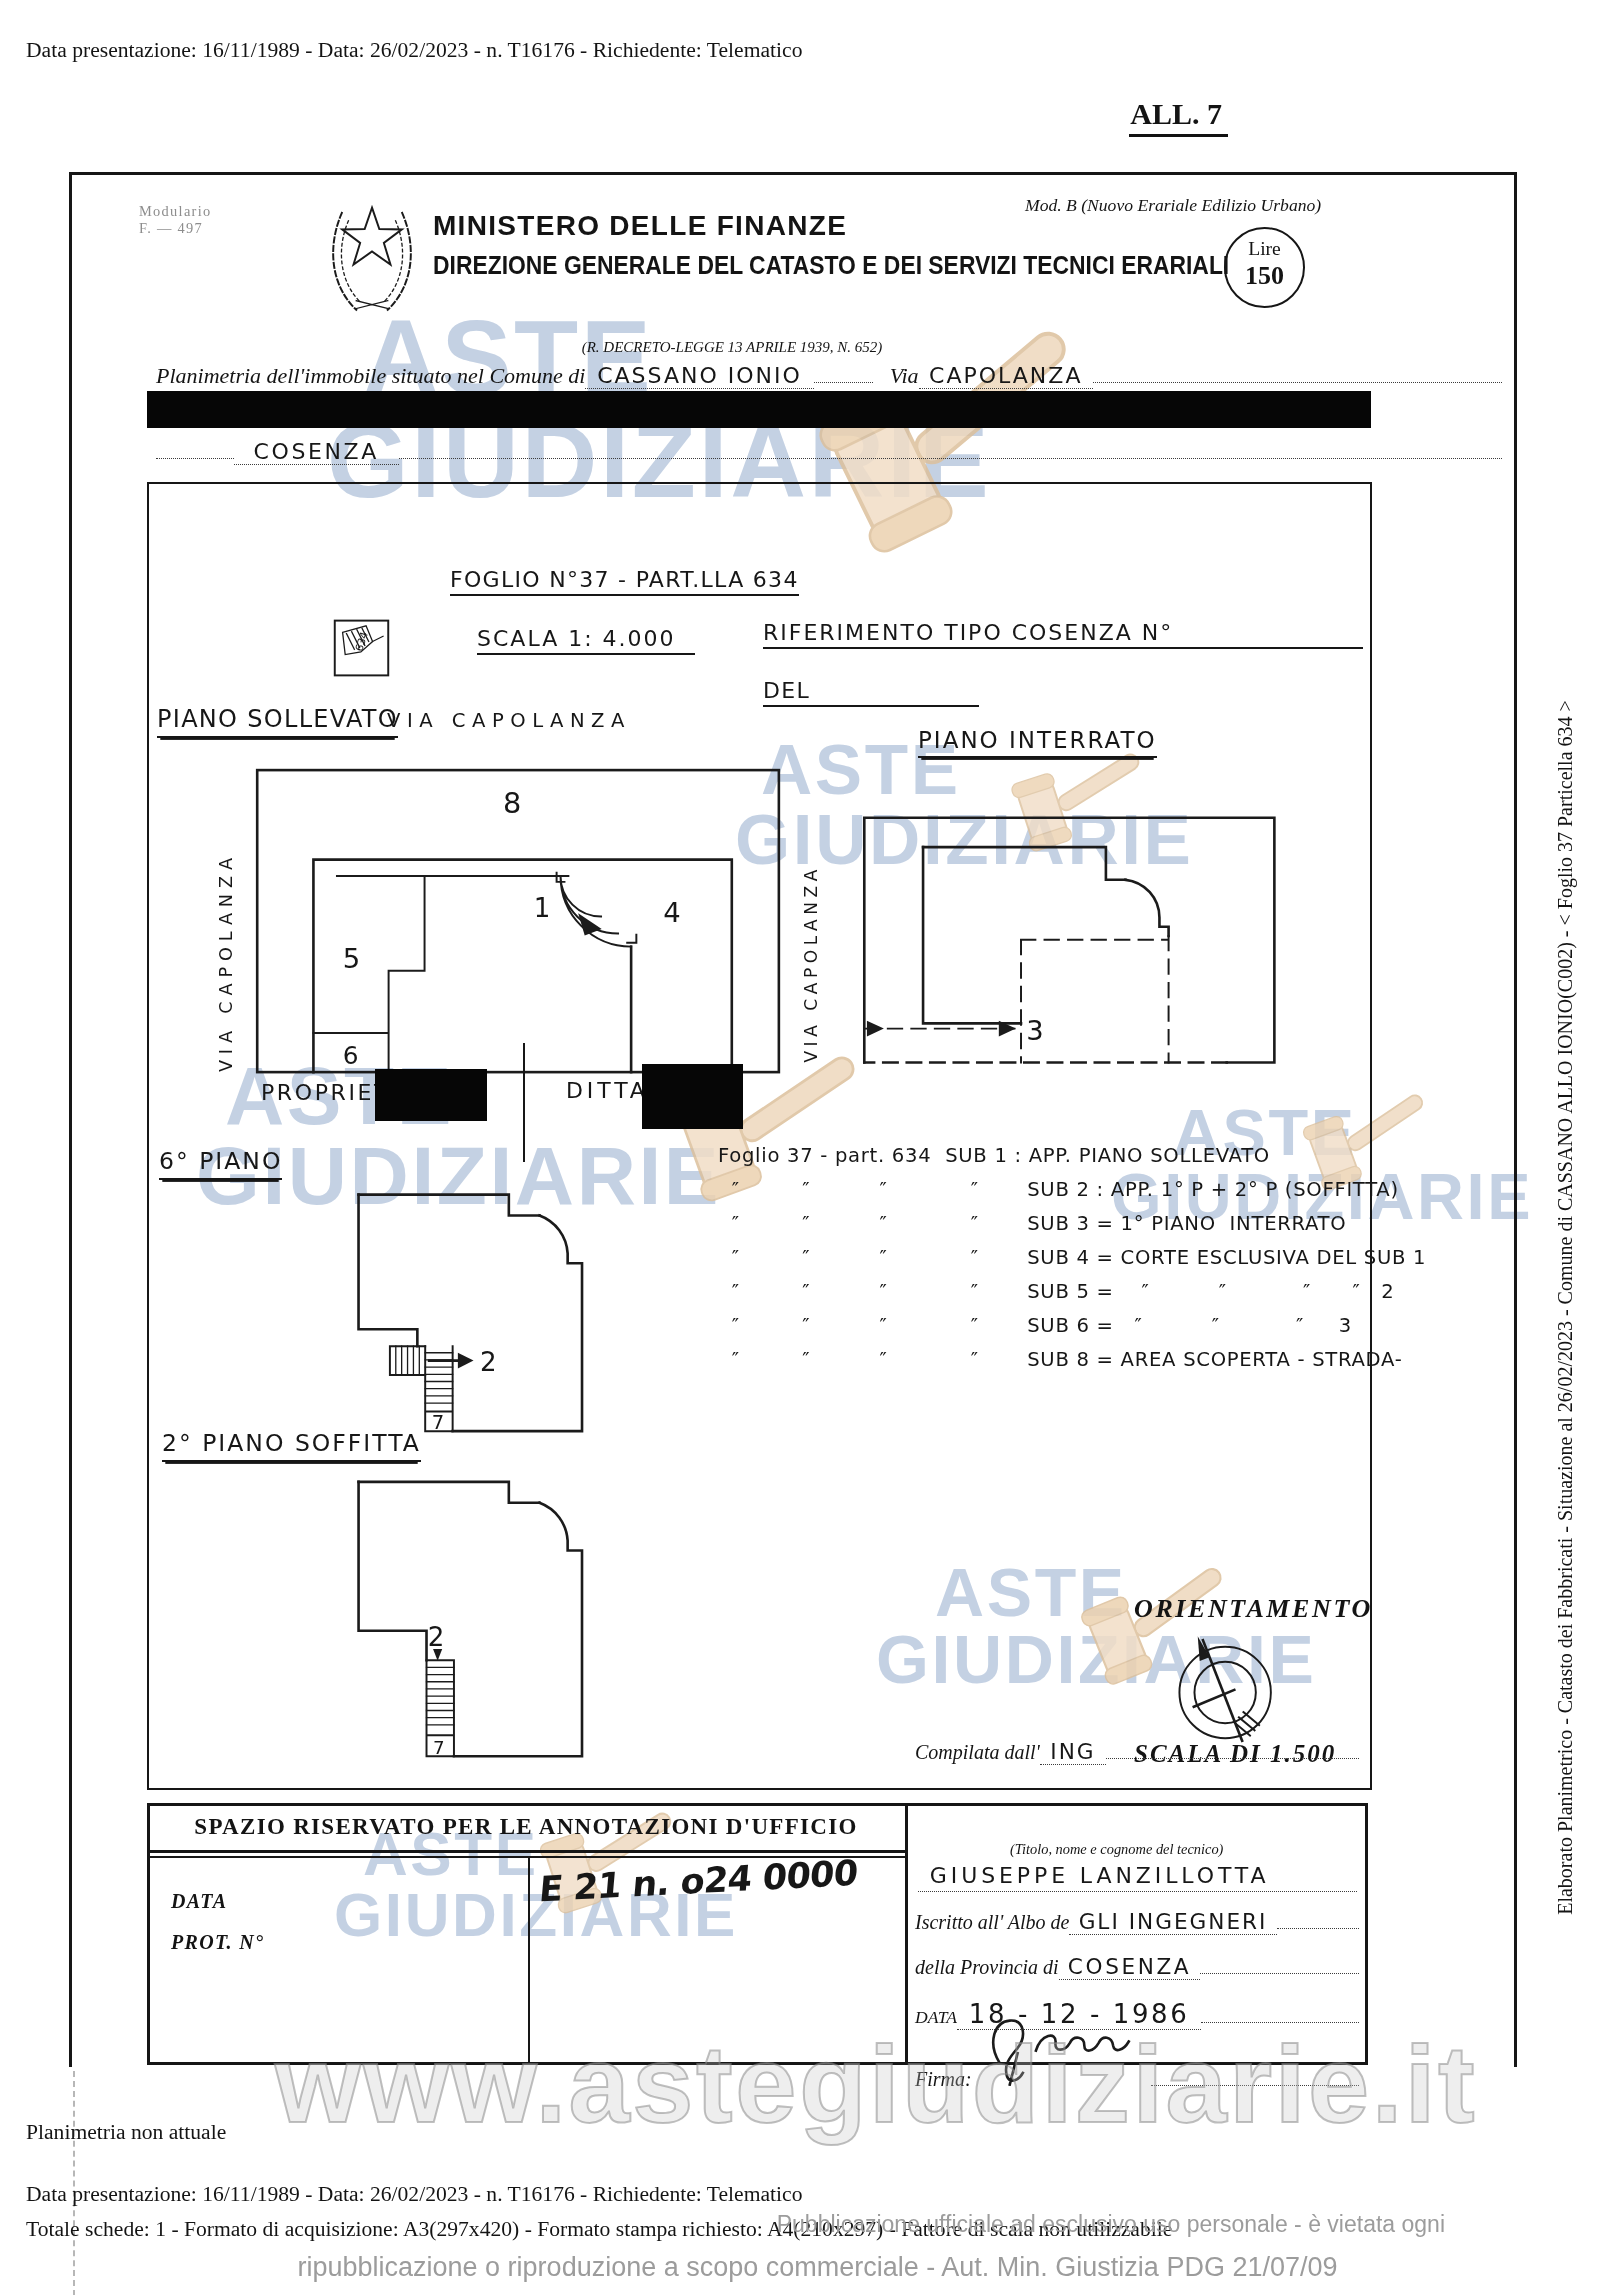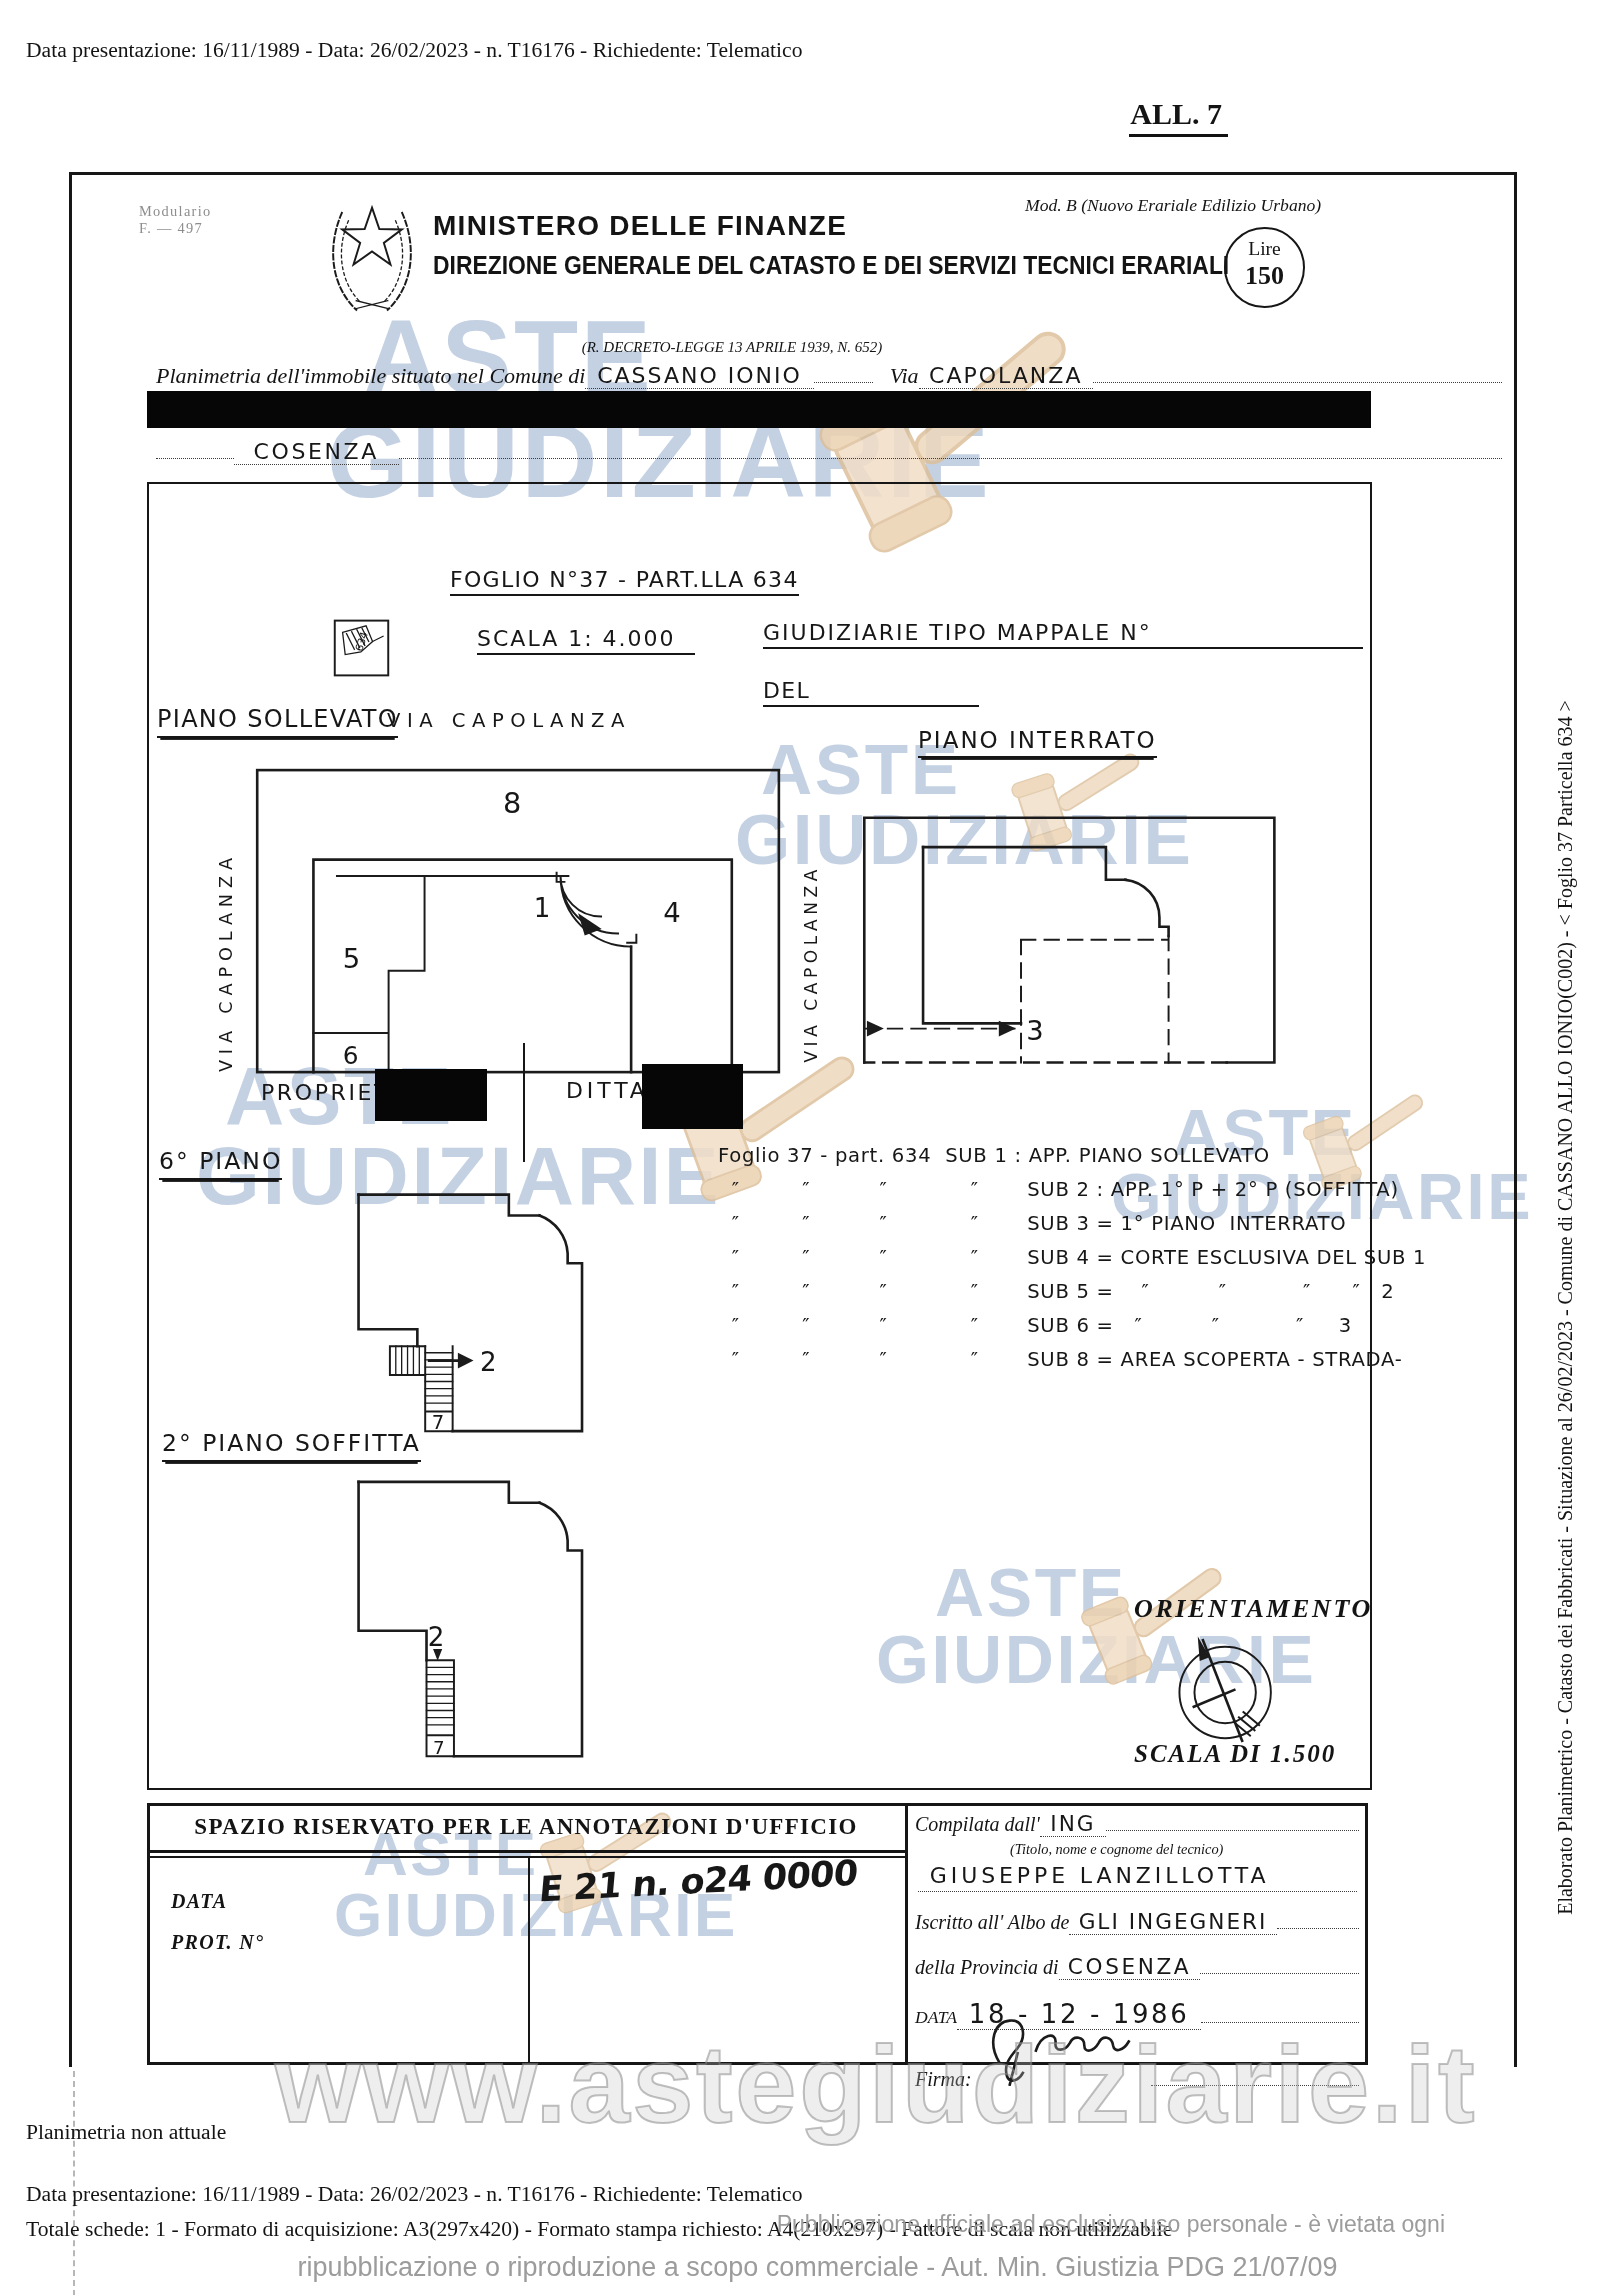--- a/index.html
+++ b/index.html
@@ -149,21 +149,21 @@
 
   <svg class="abs" viewBox="0 0 90 92" style="left:332px;top:618px;width:59px;height:60px;">
     <rect class="ink3" x="4" y="4" width="82" height="84"></rect>
     <polygon class="ink2" points="16,22 52,12 62,36 44,52 20,56"></polygon>
     <path class="ink2" d="M22,24 L34,48 M30,21 L42,45 M38,18 L50,42 M46,16 L56,36"></path>
     <path class="ink2" d="M62,36 L78,28"></path>
     <text class="svg-hand" x="34" y="52" font-size="16" transform="rotate(-72 40 44)">634</text>
   </svg>
 
   <div class="abs hand u1" style="left:477px;top:626px;font-size:22px;letter-spacing:2px;padding-right:19.6px;">SCALA  1: 4.000</div>
-  <div class="abs hand u1" style="left:763px;top:620px;width:600px;font-size:22px;letter-spacing:2px;">GIUDIZIARIE   TIPO MAPPALE N°</div>
+  <div class="abs hand u1" style="left:763px;top:620px;width:600px;font-size:22px;letter-spacing:2px;">RIFERIMENTO   TIPO COSENZA N°</div>
   <div class="abs hand u1" style="left:763px;top:678px;width:216px;font-size:22px;letter-spacing:1.3px;">DEL</div>
 
   <div class="abs hand u2" style="left:157px;top:705px;font-size:24px;letter-spacing:1.3px;">PIANO SOLLEVATO</div>
   <div class="abs hand" style="left:387px;top:709px;font-size:19.6px;letter-spacing:6.5px;">VIA   CAPOLANZA</div>
   <div class="abs hand u2" style="left:918px;top:727px;font-size:23px;letter-spacing:2px;">PIANO INTERRATO</div>
 
   <svg class="abs" viewBox="0 0 890 540" style="left:212px;top:742px;width:582px;height:353px;">
     <text class="svg-hand" font-size="27" letter-spacing="9" transform="translate(30,505) rotate(-90)">VIA CAPOLANZA</text>
     <rect class="ink" x="69" y="43" width="798" height="462"></rect>
     <path class="ink" d="M155,180 H795 M155,180 V505 M795,180 V505"></path>
@@ -257,21 +257,21 @@
   <div class="abs line" style="left:905px;top:1803px;width:2.6px;height:261px;"></div>
   <div class="abs line" style="left:147px;top:1850px;width:758px;height:2.6px;"></div>
   <div class="abs line" style="left:147px;top:1856px;width:758px;height:2px;"></div>
   <div class="abs line" style="left:528px;top:1856px;width:2px;height:208px;"></div>
 
   <div class="abs ser b" style="left:160px;top:1814px;width:732px;text-align:center;font-size:23px;letter-spacing:1.3px;">SPAZIO RISERVATO PER LE ANNOTAZIONI D'UFFICIO</div>
   <div class="abs ser-i b" style="left:171px;top:1890px;font-size:20px;letter-spacing:1.3px;">DATA</div>
   <div class="abs ser-i b" style="left:171px;top:1931px;font-size:20px;letter-spacing:1.3px;">PROT. N°</div>
   <div class="abs hand b" style="left:539px;top:1861px;font-size:35px;letter-spacing:-0.7px;transform:rotate(-3deg) skewX(-8deg);">E 21 n. o24 0000</div>
 
-  <div class="abs rowflex" style="left:915px;top:1811px;width:444px;font-size:20px;">
+  <div class="abs rowflex" style="left:915px;top:1739px;width:444px;font-size:20px;">
     <span class="ser-i">Compilata dall'</span>
     <span class="hand dot" style="font-size:21.6px;padding:0 10.5px;letter-spacing:2px;">ING</span>
     <span class="flex1 dot"></span>
   </div>
   <div class="abs ser-i" style="left:1010px;top:1841px;font-size:14.4px;">(Titolo, nome e cognome del tecnico)</div>
   <div class="abs rowflex dot" style="left:918px;top:1863px;width:439px;">
     <span class="hand" style="font-size:22px;letter-spacing:3.9px;padding:0 0 2.6px 11.8px;">GIUSEPPE   LANZILLOTTA</span>
   </div>
   <div class="abs rowflex" style="left:915px;top:1909px;width:444px;font-size:20px;">
     <span class="ser-i">Iscritto all' Albo de</span>

